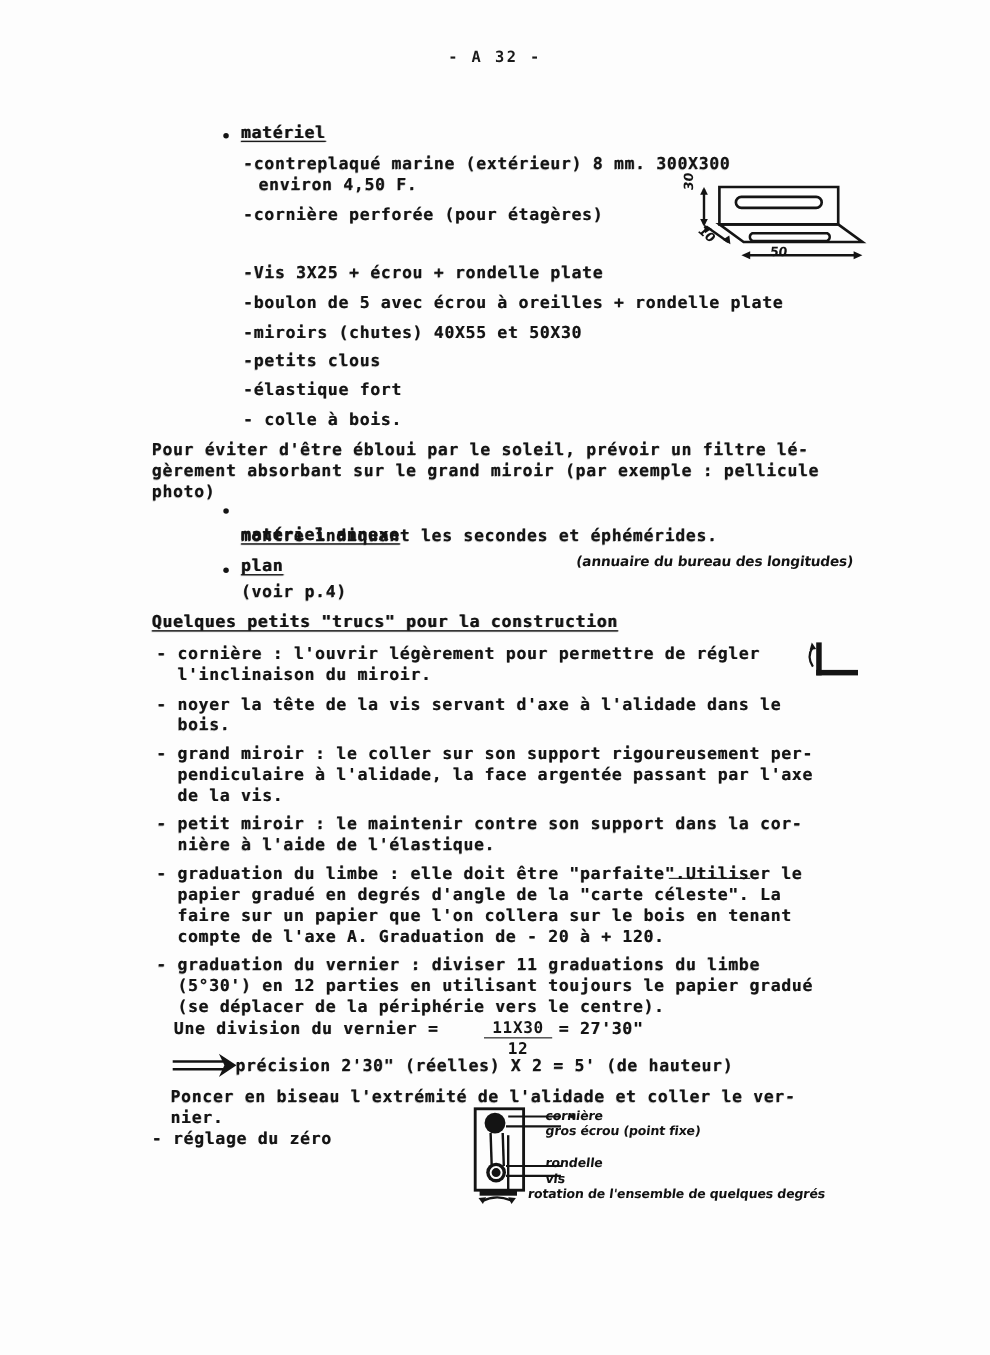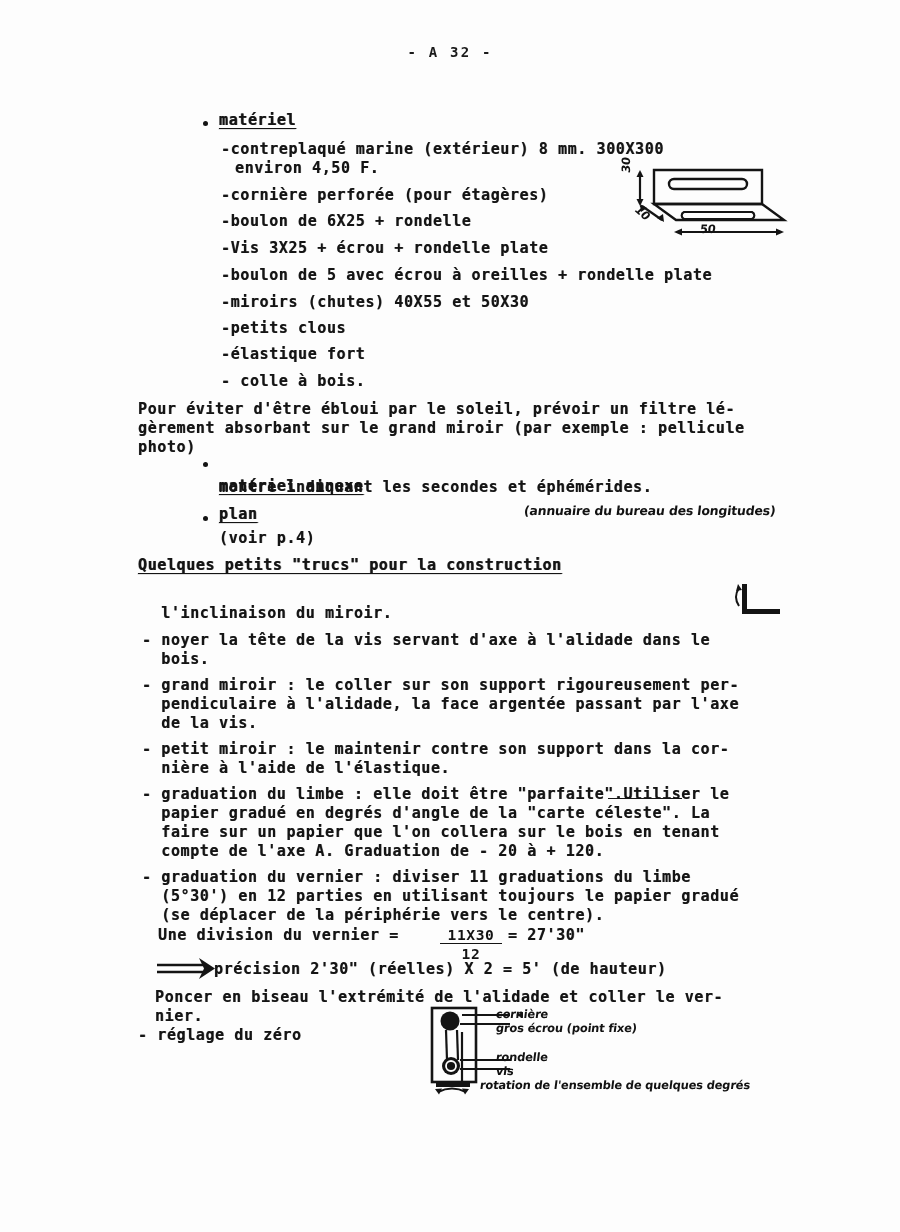--- a/index.html
+++ b/index.html
@@ -94,21 +94,20 @@
 <div id="page">
 
   <div class="hdr" style="top:44px;">- A 32 -</div>
 
   <div class="bullet" style="left:203px; top:121px;"></div>
   <div class="tw heavy uline" style="left:219px; top:111px;">matériel</div>
 
   <div class="tw" style="left:221px; top:140px;">-contreplaqué marine (extérieur) 8 mm. 300X300</div>
   <div class="tw" style="left:235px; top:159px;">environ 4,50 F.</div>
   <div class="tw" style="left:221px; top:186px;">-cornière perforée (pour étagères)</div>
-  <div class="tw" style="left:221px; top:212px;">-boulon de 6X25 + rondelle</div>
   <div class="tw" style="left:221px; top:239px;">-Vis 3X25 + écrou + rondelle plate</div>
   <div class="tw" style="left:221px; top:266px;">-boulon de 5 avec écrou à oreilles + rondelle plate</div>
   <div class="tw" style="left:221px; top:293px;">-miroirs (chutes) 40X55 et 50X30</div>
   <div class="tw" style="left:221px; top:319px;">-petits clous</div>
   <div class="tw" style="left:221px; top:345px;">-élastique fort</div>
   <div class="tw" style="left:221px; top:372px;">- colle à bois.</div>
 
   <svg style="left:612px; top:162px;" width="200" height="80" viewBox="0 0 200 80">
 
     <polygon points="42,8 150,8 150,42 42,42" fill="none" stroke="#141414" stroke-width="2.4"></polygon>
@@ -141,20 +140,21 @@
   <div class="tw heavy uline" style="left:219px; top:452px;margin-top:25px;">matériel annexe</div>
   <div class="tw" style="left:219px; top:478px;">montre indiquant les secondes et éphémérides.</div>
 
   <div class="bullet" style="left:203px; top:516px;"></div>
   <div class="tw heavy uline" style="left:219px; top:505px;">plan</div>
   <div class="hw" style="left:524px; top:503px;">(annuaire du bureau des longitudes)</div>
   <div class="tw" style="left:219px; top:529px;">(voir p.4)</div>
 
   <div class="tw heavy uline" style="left:138px; top:556px;">Quelques petits "trucs" pour la construction</div>
 
+  <div class="tw" style="left:142px; top:585px;">- cornière : l'ouvrir légèrement pour permettre de régler</div>
   <div class="tw" style="left:142px; top:604px;">  l'inclinaison du miroir.</div>
 
   <svg style="left:726px; top:578px;" width="70" height="48" viewBox="0 0 70 48">
 
     <rect x="16" y="6" width="5" height="30" fill="#141414"></rect>
 
     <rect x="16" y="31" width="38" height="5" fill="#141414"></rect>
 
     <path d="M13,10 q-6,9 0,18" fill="none" stroke="#141414" stroke-width="2"></path>
     <path d="M12,6 l4,6 l-6,1 Z" fill="#141414"></path>

